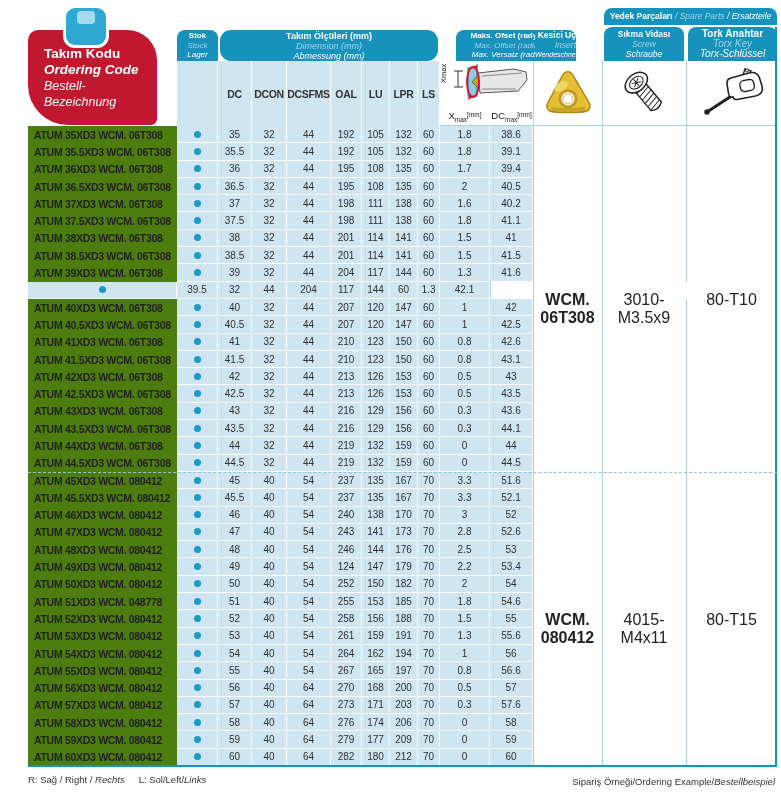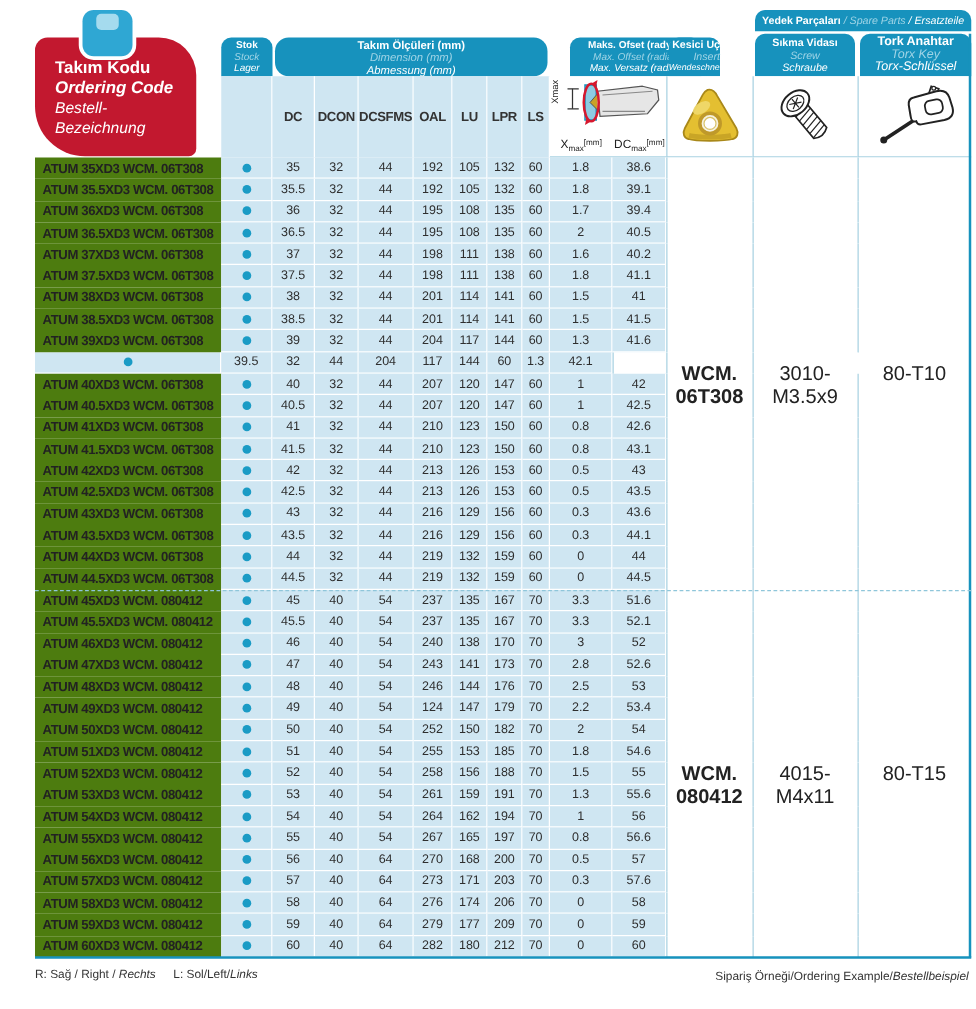--- a/index.html
+++ b/index.html
@@ -693,21 +693,21 @@
     <div class="cell c">150</div>
     <div class="cell c">182</div>
     <div class="cell c">70</div>
     <div class="cell c">2</div>
     <div class="cell c">54</div>
     <div class="cell wc sep"></div>
     <div class="cell wc sep"></div>
     <div class="cell wc sep"></div>
   </div>
       <div class="row">
-    <div class="cell code">ATUM 51XD3 WCM. 080412</div>
+    <div class="cell code">ATUM 51XD3 WCM. 048778</div>
     <div class="cell c">
           <span class="dot"></span>
         </div>
     <div class="cell c">51</div>
     <div class="cell c">40</div>
     <div class="cell c">54</div>
     <div class="cell c">255</div>
     <div class="cell c">153</div>
     <div class="cell c">185</div>
     <div class="cell c">70</div>

